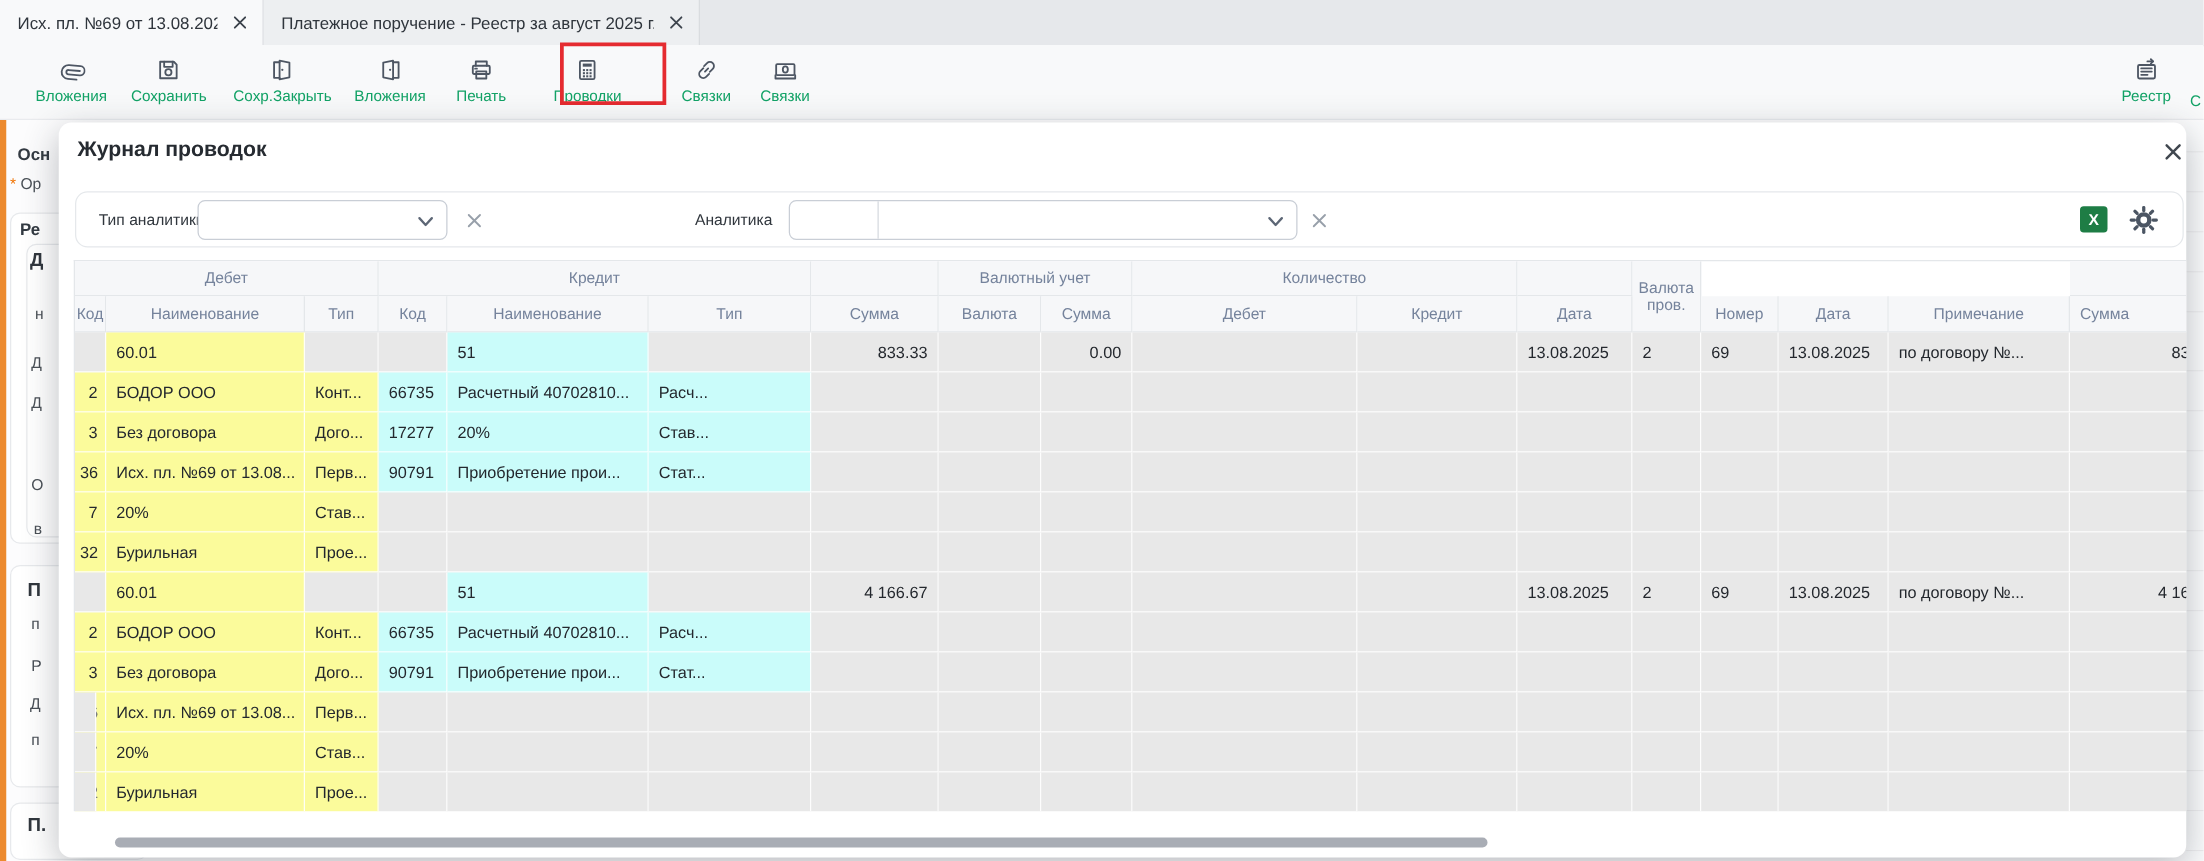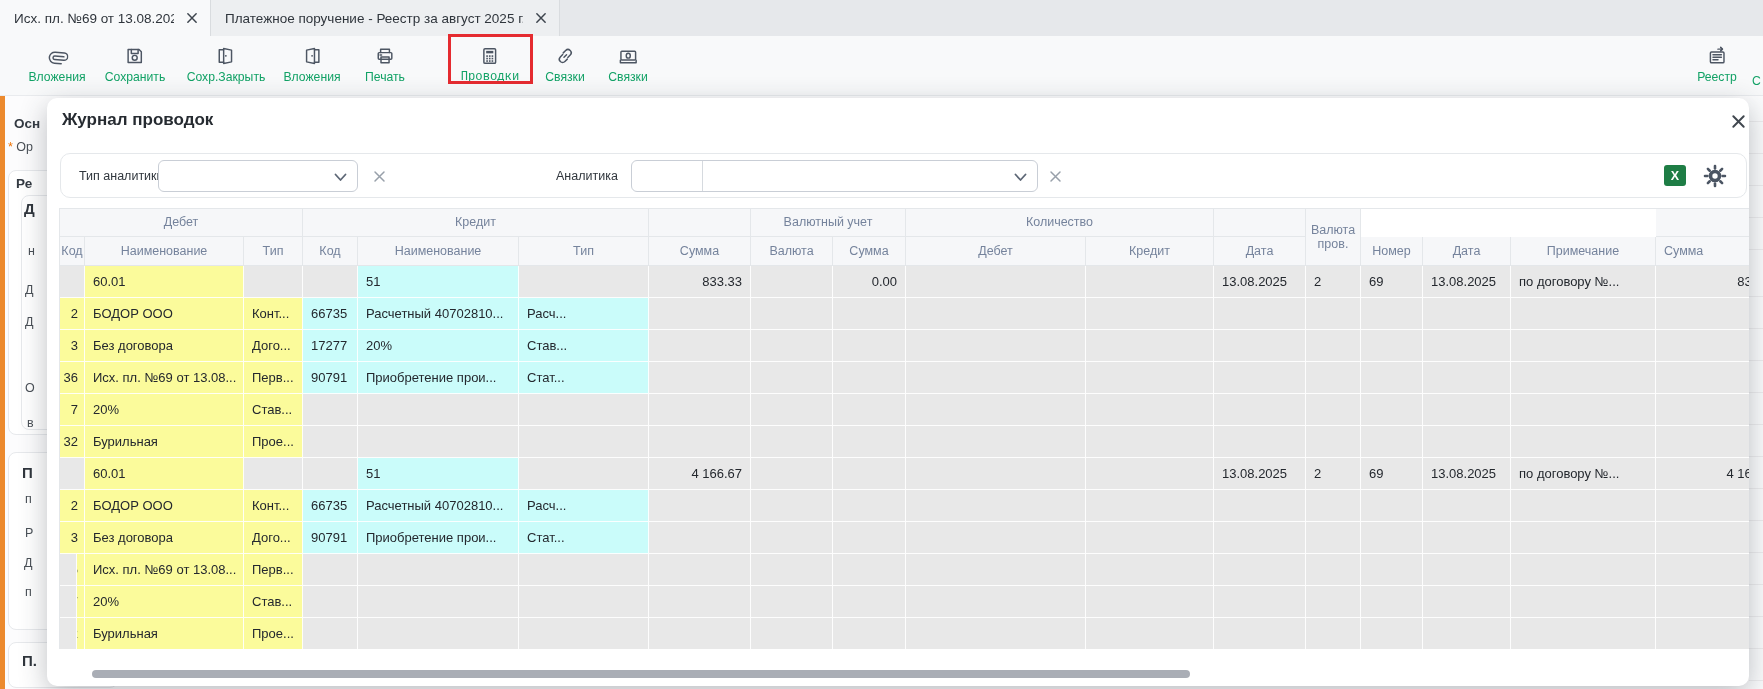--- a/index.html
+++ b/index.html
@@ -131,21 +131,21 @@
         <span class="ticon">
           <svg width="22" height="22" viewBox="0 0 24 24" xmlns="http://www.w3.org/2000/svg">
             <path d="M7.2 8.3V4.6h9.6v3.7" fill="none" stroke="#4d5663" stroke-width="1.6" stroke-linecap="round" stroke-linejoin="round"></path>
             <rect x="4.6" y="8.3" width="14.8" height="7.2" rx="1" fill="none" stroke="#4d5663" stroke-width="1.6" stroke-linecap="round" stroke-linejoin="round"></rect>
             <rect x="7.6" y="13.2" width="8.8" height="6.2" fill="none" stroke="#4d5663" stroke-width="1.6" stroke-linecap="round" stroke-linejoin="round"></rect>
             <path d="M6.6 10.8h1.6" fill="none" stroke="#4d5663" stroke-width="1.6" stroke-linecap="round" stroke-linejoin="round"></path>
           </svg>
         </span>
         <span class="tlbl">Печать</span>
       </div>
-      <div class="titem" style="left: 490px; font-family: Liberation Mono, monospace;">
+      <div class="titem" style="left: 470px;">
         <span class="ticon">
           <svg width="22" height="22" viewBox="0 0 24 24" xmlns="http://www.w3.org/2000/svg">
             <rect x="5.6" y="4" width="12.8" height="16" rx="1.3" fill="none" stroke="#4d5663" stroke-width="1.6" stroke-linecap="round" stroke-linejoin="round"></rect>
             <rect x="8.1" y="6.4" width="7.8" height="2.7" fill="#4d5663"></rect>
             <rect x="8.2" y="11.2" width="1.8" height="1.8" fill="#4d5663"></rect>
             <rect x="11.1" y="11.2" width="1.8" height="1.8" fill="#4d5663"></rect>
             <rect x="14" y="11.2" width="1.8" height="1.8" fill="#4d5663"></rect>
             <rect x="8.2" y="13.899999999999999" width="1.8" height="1.8" fill="#4d5663"></rect>
             <rect x="11.1" y="13.899999999999999" width="1.8" height="1.8" fill="#4d5663"></rect>
             <rect x="14" y="13.899999999999999" width="1.8" height="1.8" fill="#4d5663"></rect>

